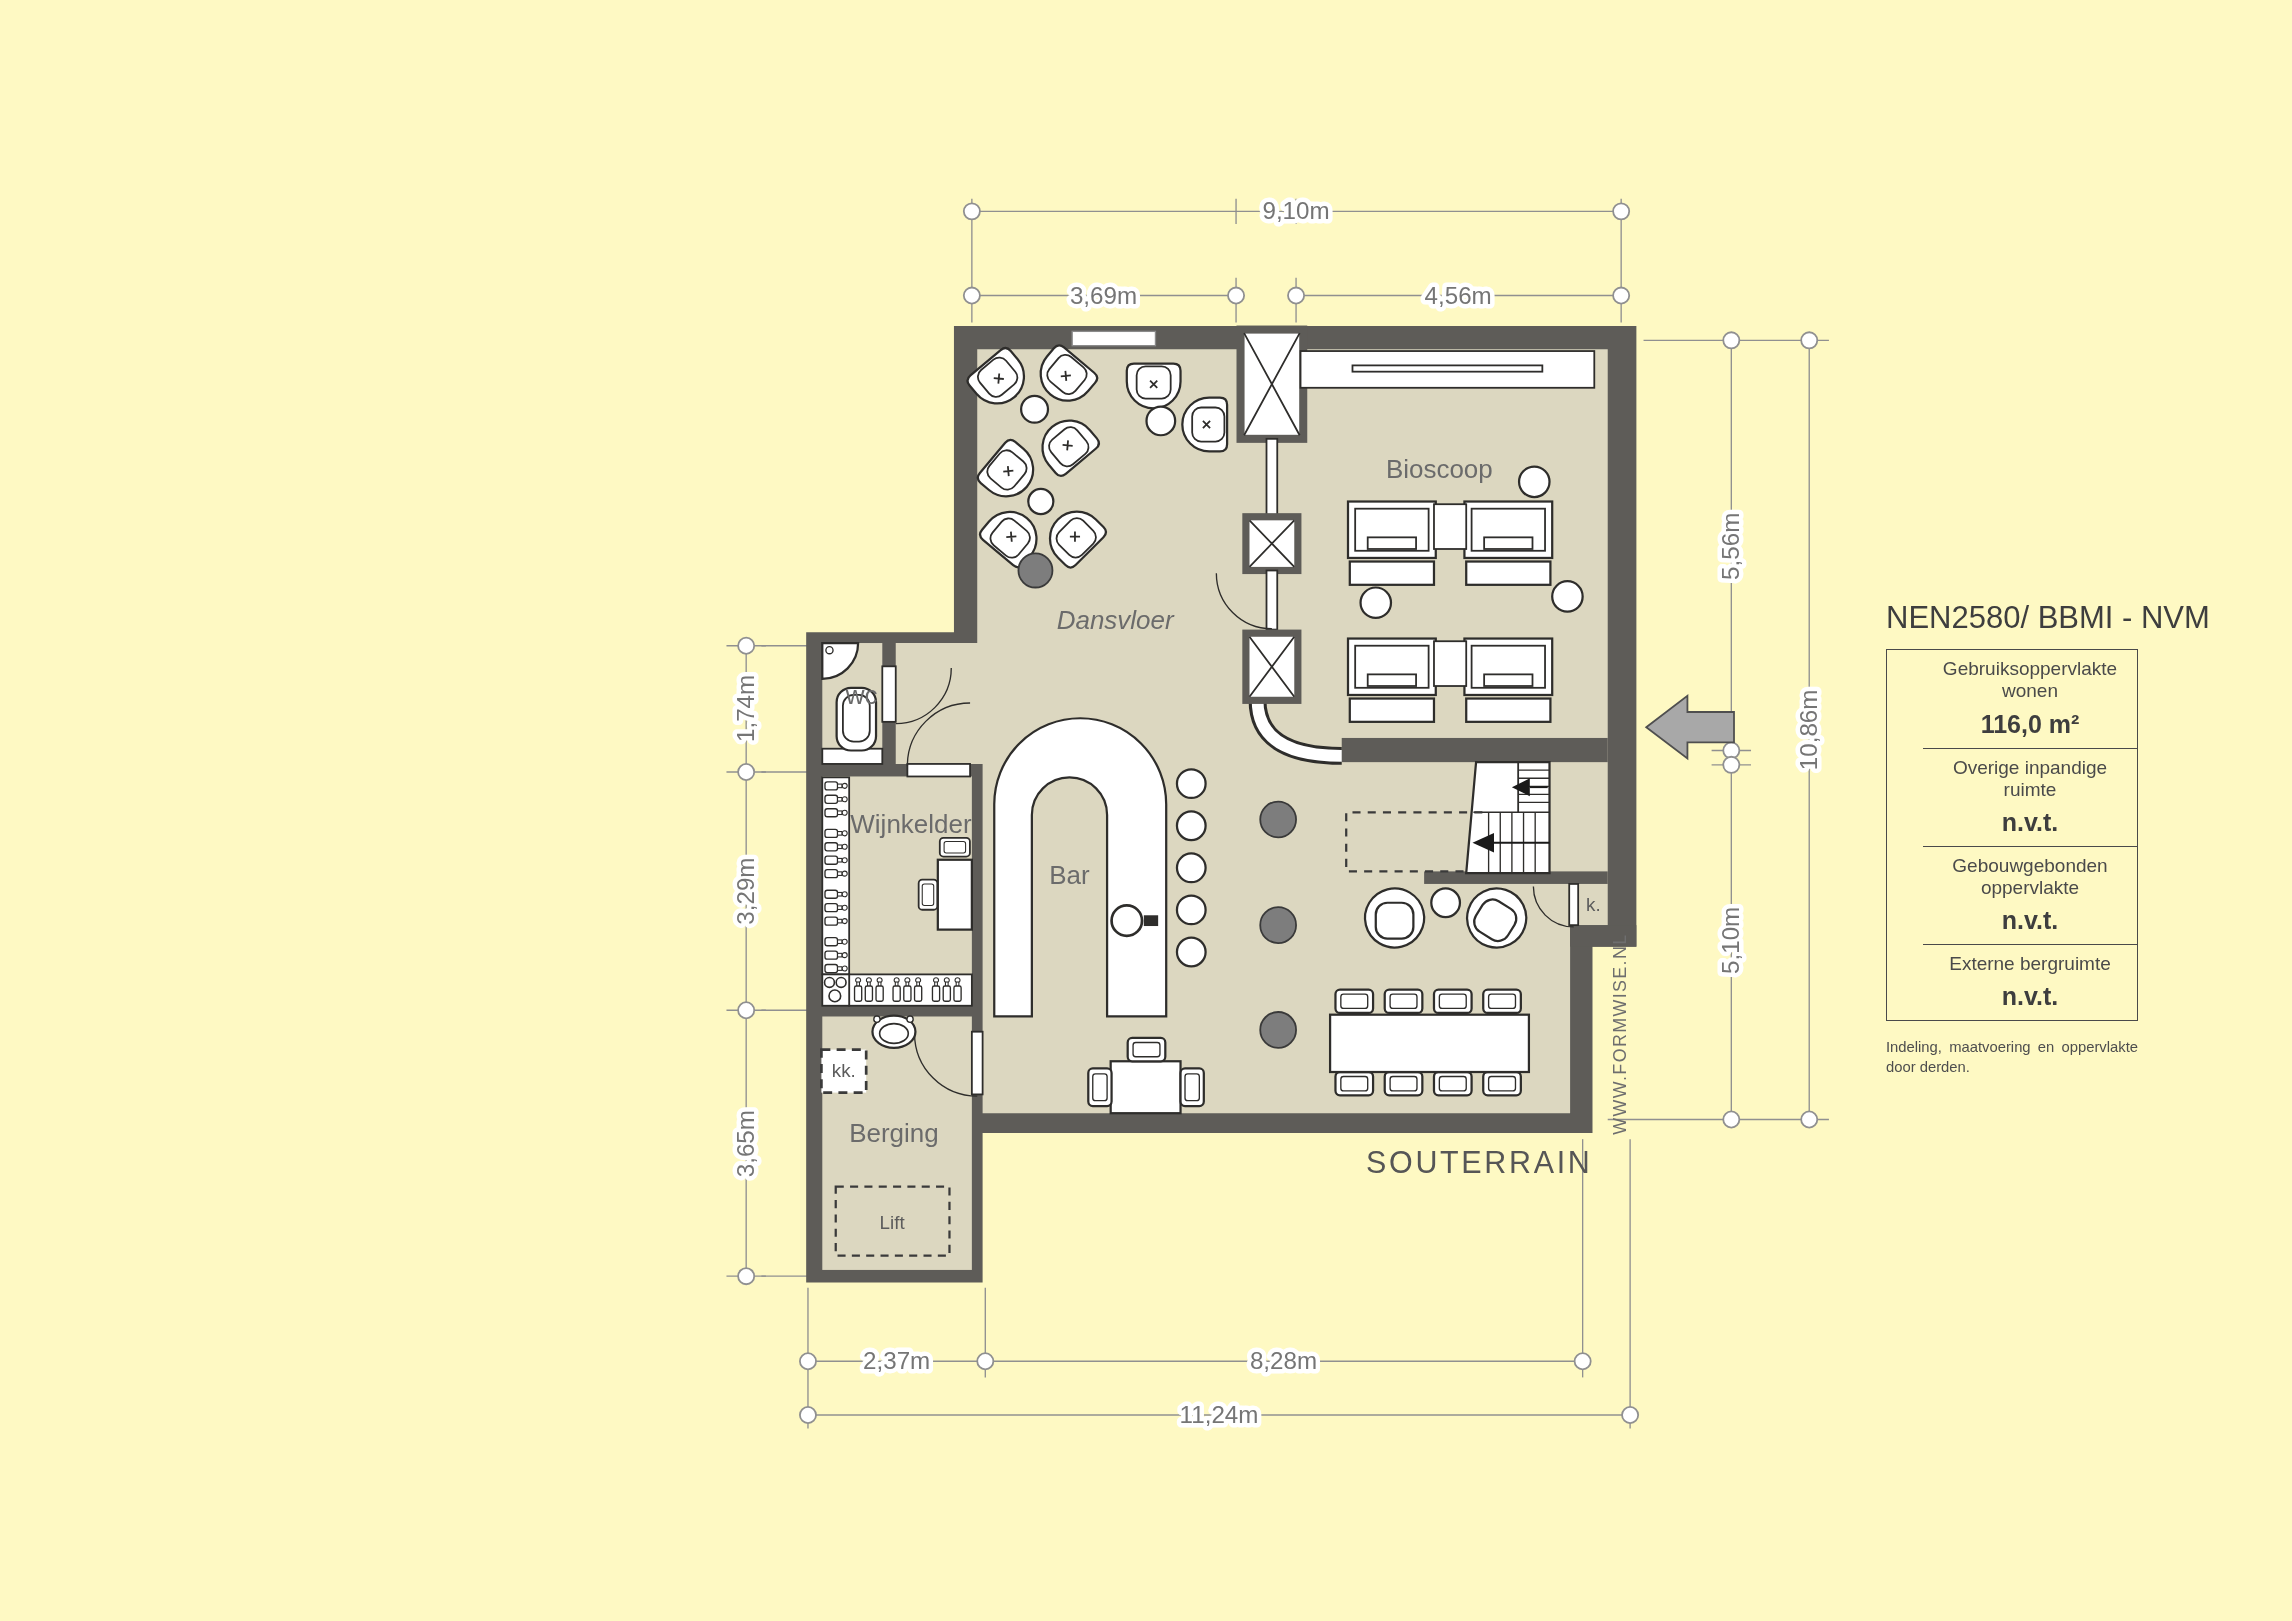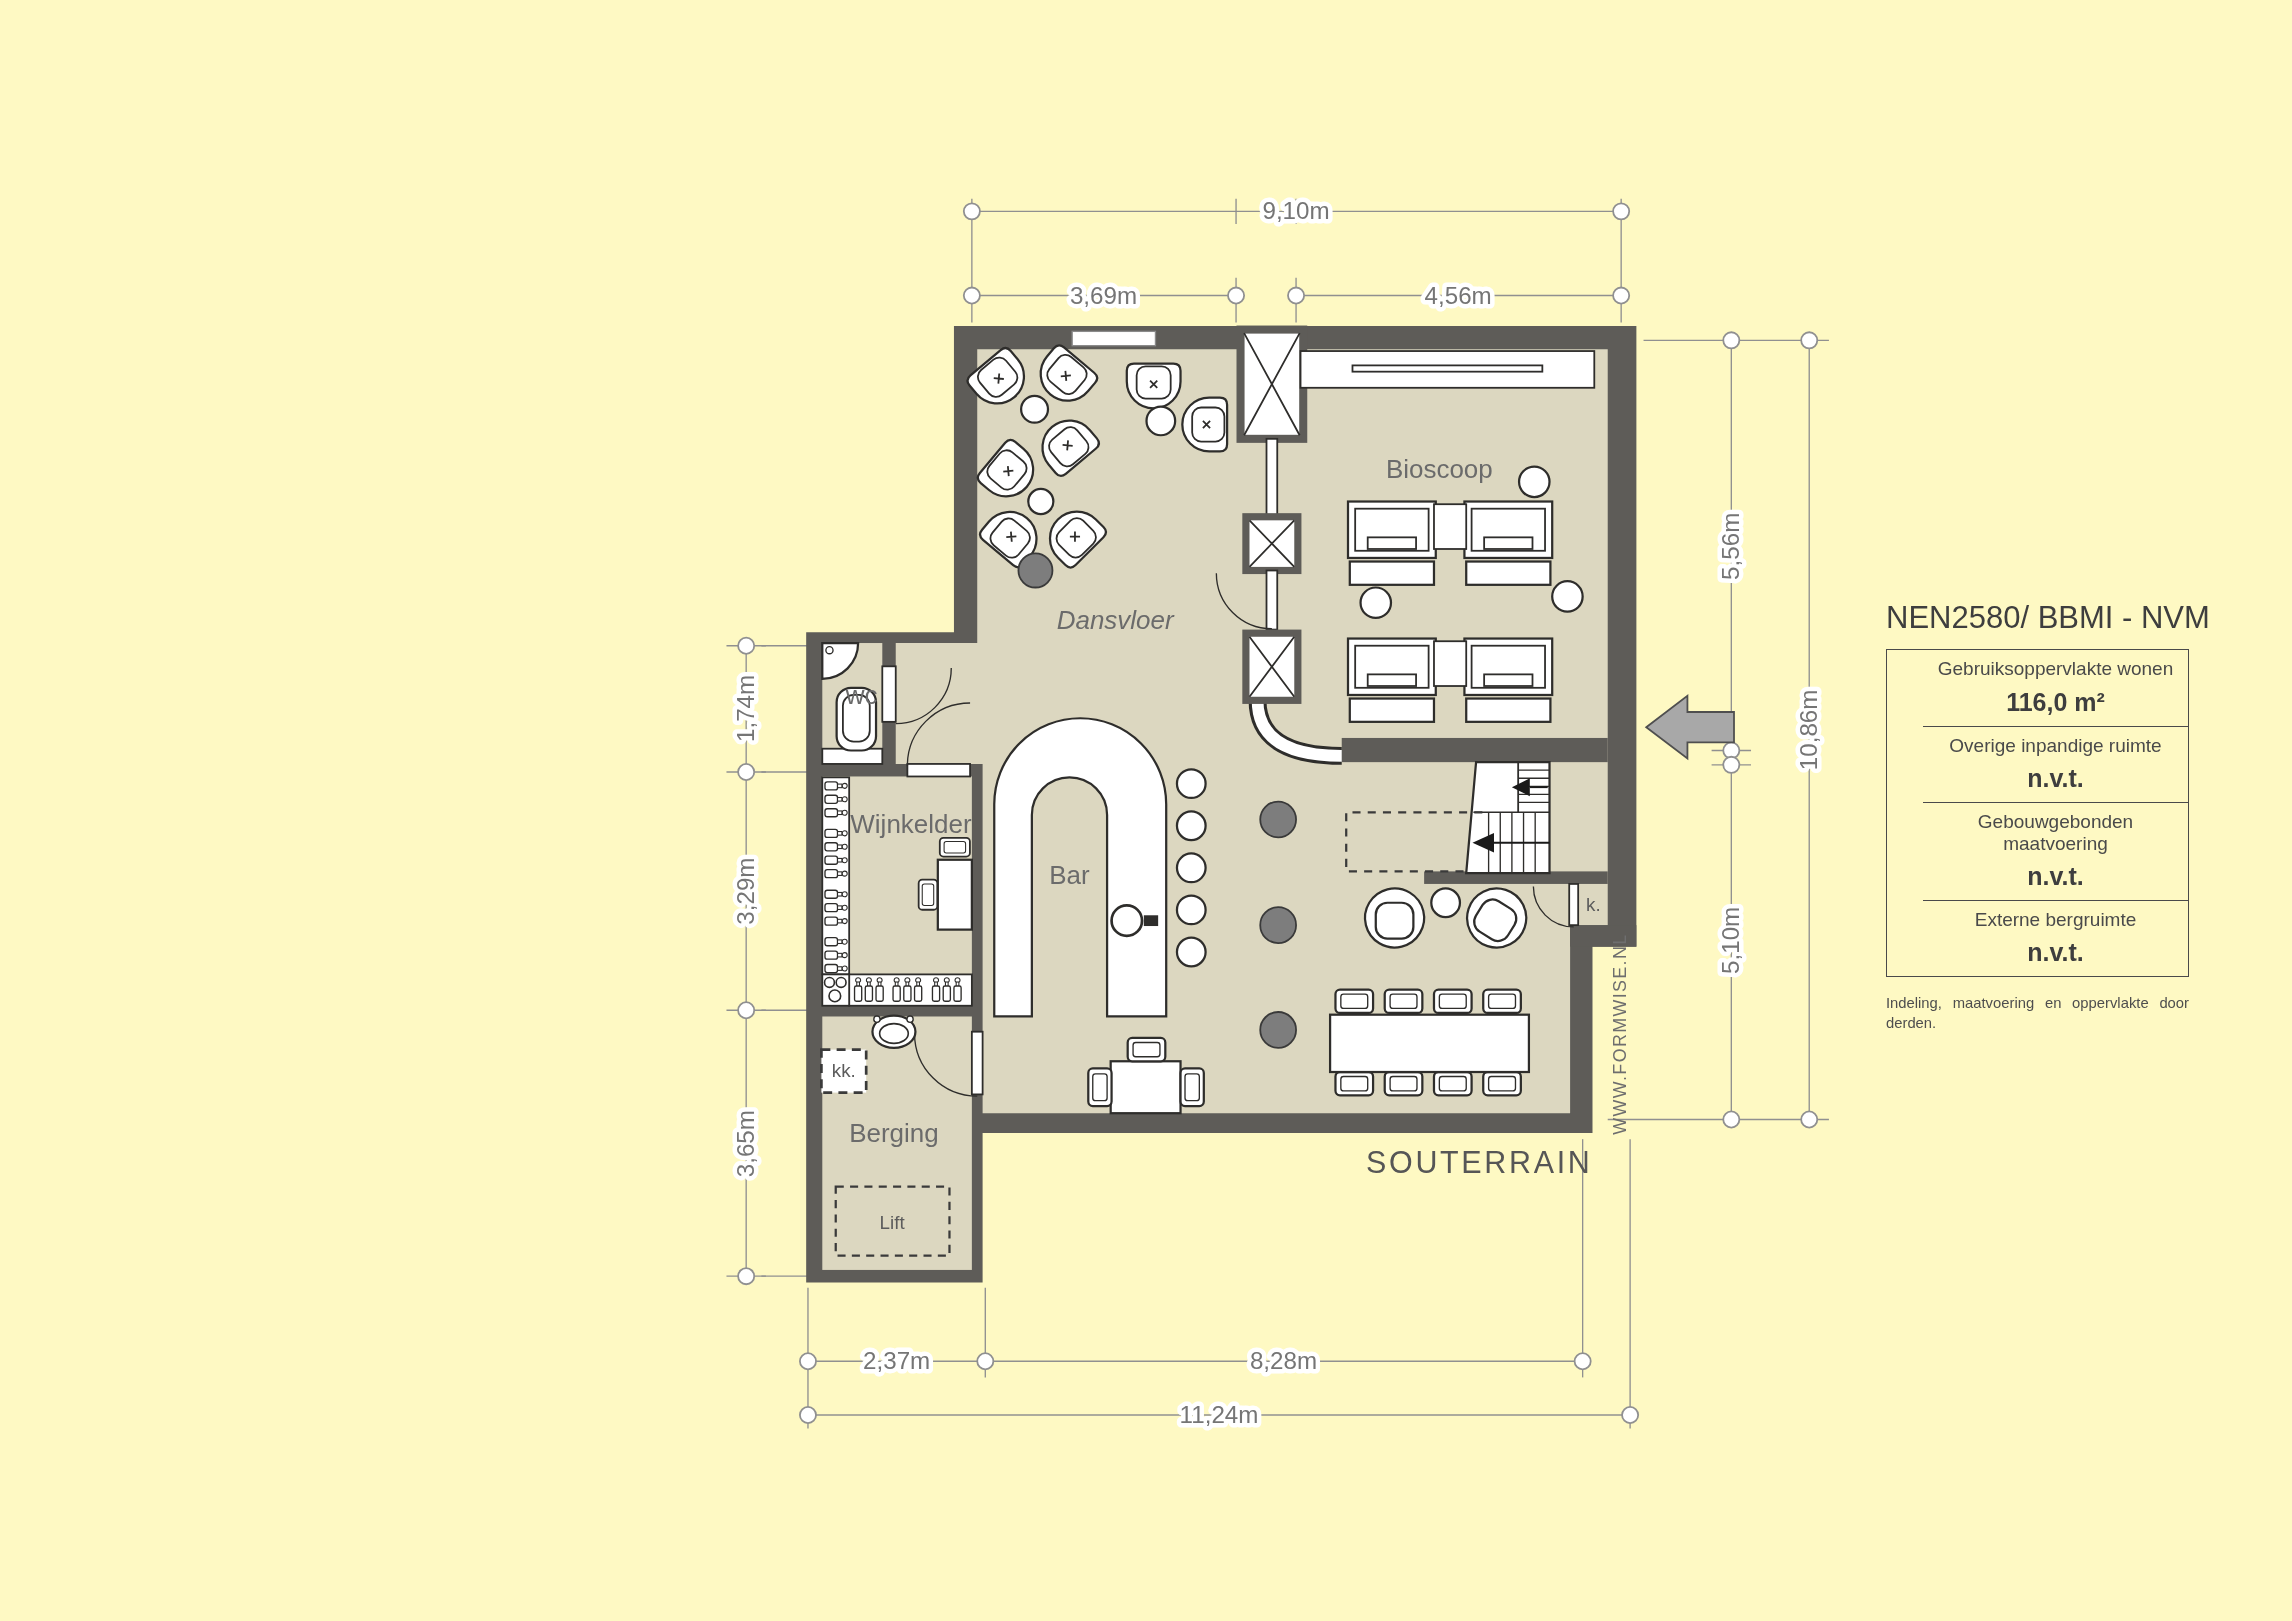--- a/index.html
+++ b/index.html
@@ -6,21 +6,21 @@
   #stage{position:relative;width:2293px;height:1621px;background:#fef9c3;overflow:hidden;
          font-family:"Liberation Sans","DejaVu Sans",sans-serif;}
   svg{position:absolute;left:0;top:0;}
   svg text{font-family:"Liberation Sans","DejaVu Sans",sans-serif;}
   .dimtxt{font-size:27px;fill:#757575;paint-order:stroke;stroke:#ffffff;stroke-width:10px;
           stroke-linejoin:round;text-anchor:middle;}
   .roomtxt{font-size:29px;fill:#6B6B6B;text-anchor:middle;}
   .smalltxt{font-size:21px;fill:#5C5C5C;text-anchor:middle;}
   .floortxt{font-size:34px;fill:#565656;letter-spacing:3px;text-anchor:end;}
   .marktxt{font-size:20px;fill:#6E6E6E;letter-spacing:1.5px;}
-  .legend{position:absolute;left:1886px;top:600px;width:303px;color:#4A4A4A;}
+  .legend{position:absolute;left:1886px;top:600px;width:252px;color:#4A4A4A;}
   .legend-title{font-size:31px;color:#3E3E3E;white-space:nowrap;margin:0 0 13.4px 0;}
   .legend-box{border:1.8px solid #4A4A4A;padding-left:36px;}
   .legend-row{text-align:center;padding:8px 3.6px 9px 3.6px;}
   .legend-row + .legend-row{border-top:1.8px solid #4A4A4A;}
   .legend-label{font-size:19px;color:#4A4A4A;}
   .legend-value{font-size:25px;color:#3E3E3E;margin-top:7.2px;font-weight:bold;}
   .legend-note{font-size:14.8px;line-height:1.35;text-align:justify;color:#4E4E4E;margin-top:17px;}
   .legend-note + .legend-note{margin-top:11.6px;margin-left:14px;}
 </style>
 </head>
@@ -328,21 +328,21 @@
   <div class="legend-box">
     <div class="legend-row">
       <div class="legend-label">Gebruiksoppervlakte wonen</div>
       <div class="legend-value">116,0 m²</div>
     </div>
     <div class="legend-row">
       <div class="legend-label">Overige inpandige ruimte</div>
       <div class="legend-value">n.v.t.</div>
     </div>
     <div class="legend-row">
-      <div class="legend-label">Gebouwgebonden maatvoering</div>
+      <div class="legend-label">Gebouwgebonden oppervlakte</div>
       <div class="legend-value">n.v.t.</div>
     </div>
     <div class="legend-row">
       <div class="legend-label">Externe bergruimte</div>
       <div class="legend-value">n.v.t.</div>
     </div>
   </div>
   <div class="legend-note">Indeling, maatvoering en oppervlakte door derden.</div>
 </div>
 

